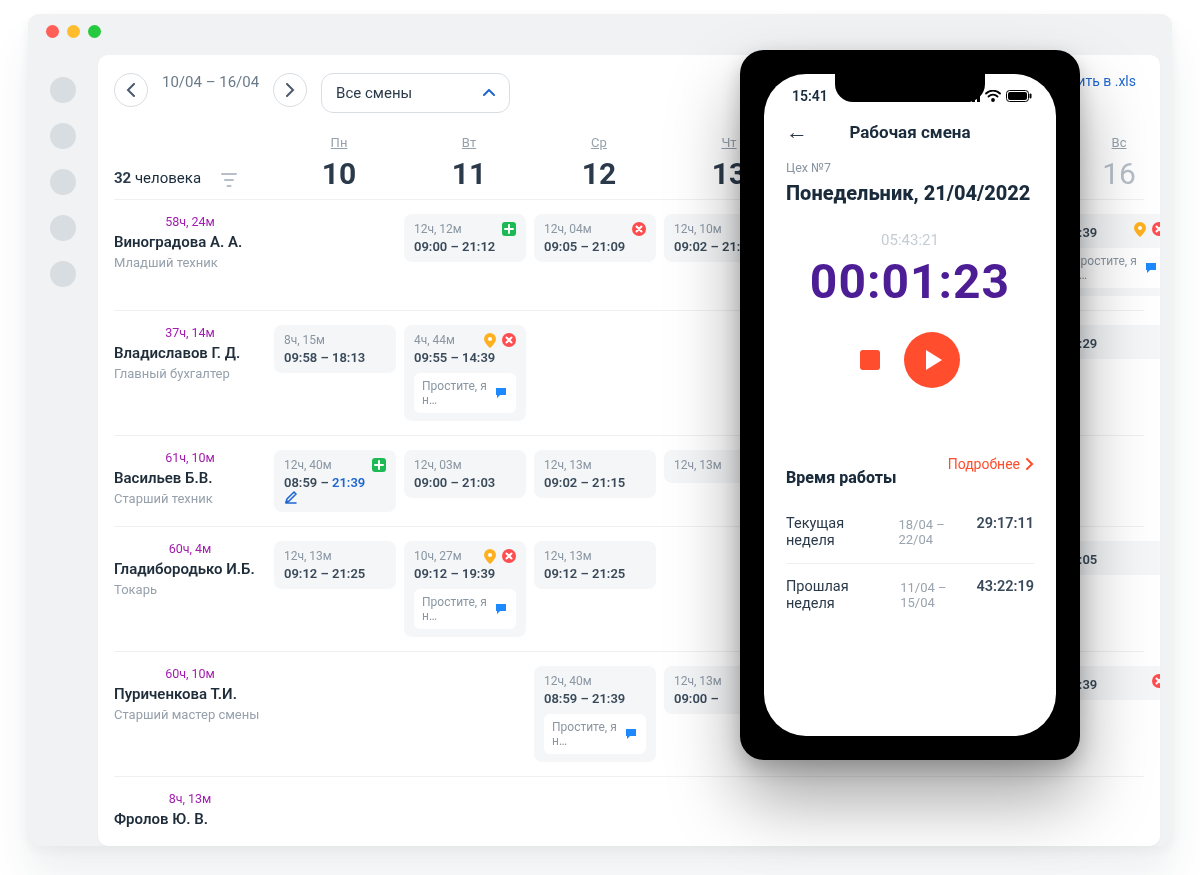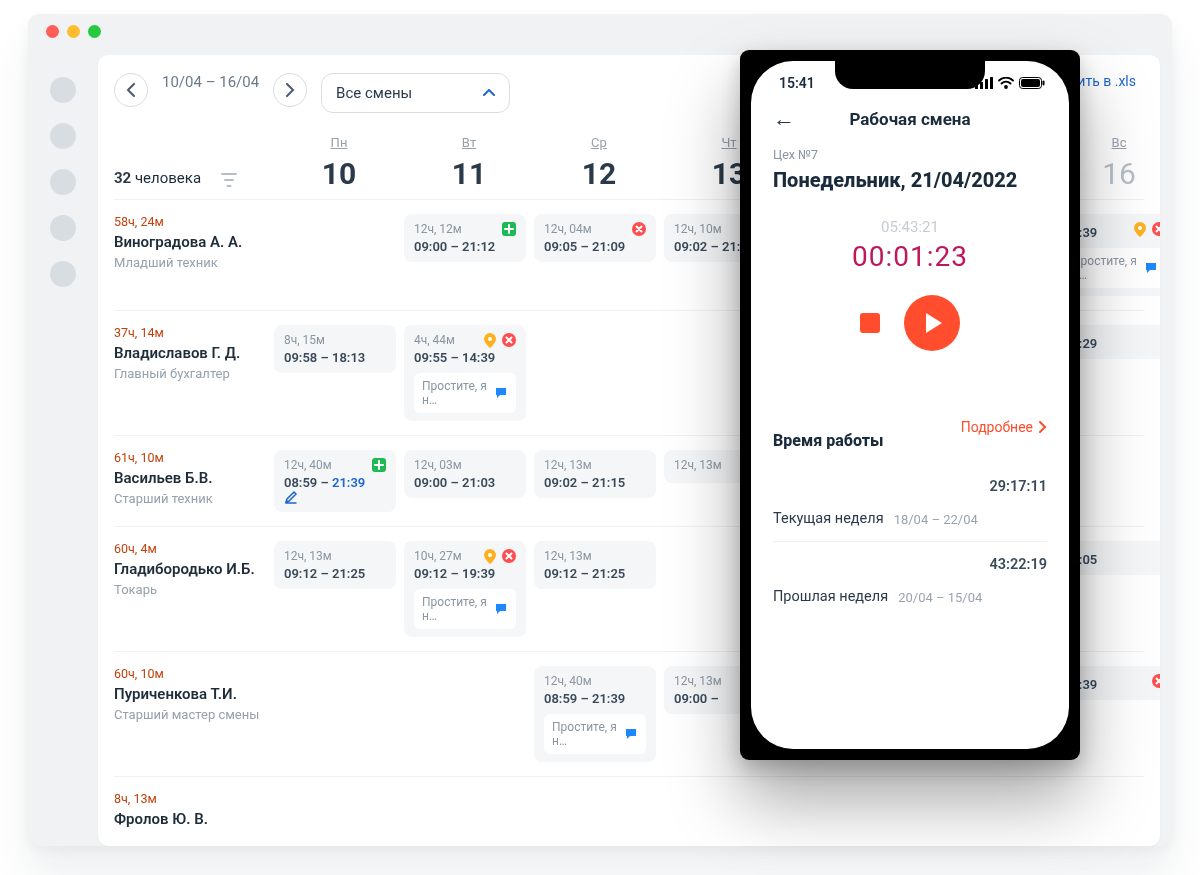--- a/index.html
+++ b/index.html
@@ -101,21 +101,21 @@
   
   .rows { margin-top:8px; }
   .row {
     border-top:1px solid #eef1f3;
     display:grid;
     grid-template-columns: 160px repeat(7, 130px);
     padding:14px 0 14px 0;
     gap:0;
   }
   .emp { padding-right:8px; }
-  .emp .hours { color:#c2410c; font-size:12.5px; margin-bottom:4px; }
+  .emp .hours { color:#a21caf; font-size:12.5px; margin-bottom:4px;text-align:center; }
   .emp .name  { font-size:15px; font-weight:600; color:#1f2d3a; margin-bottom:4px; }
   .emp .role  { color:#96a1ac; font-size:13px; }
 
   .cell { padding-right:8px; }
   .card {
     background:#f4f6f8; border-radius:8px; padding:8px 10px 8px 10px;
     font-size:12.5px; color:#3a4a5a; position:relative;
   }
   .card .dur { color:#8a96a2; font-size:12px; margin-bottom:3px; }
   .card .time { font-weight:600; font-size:13px; }
@@ -130,22 +130,22 @@
     color:#8a96a2; font-size:12px;
   }
   .note .bubble { color:#1e88ff; }
   .edit-ic { font-size:13px; color:#1e66d0;}
 
   
   .phone {
     position:absolute;
     top:50px; left:740px;
     width:340px; height:710px;
-    background:#000; border-radius:9px;
-    padding:11px;
+    background:#000; border-radius:24px;
+    padding:24px;
     box-shadow: 0 40px 70px rgba(0,0,0,.35), 0 8px 20px rgba(0,0,0,.2);
   }
   .phone-inner {
     width:100%; height:100%; background:#fff; border-radius:42px;
     overflow:hidden; position:relative;
   }
   .notch {
     position:absolute; top:0; left:50%; transform:translateX(-50%);
     width:150px; height:28px; background:#000; border-radius:0 0 18px 18px;
   }
@@ -158,37 +158,37 @@
   .navbar {
     display:flex; align-items:center; justify-content:center;
     position:relative; margin-top:18px; font-weight:700; font-size:17px;
   }
   .navbar .back { position:absolute; left:22px; font-size:22px; color:#2b3a4a; cursor:pointer; }
   .subhead { padding:18px 22px 0 22px; }
   .shop { color:#8a96a2; font-size:12.5px; margin-bottom:6px; }
   .daytitle { font-weight:800; font-size:20px; color:#1a2b3c; }
   .timer-area { text-align:center; margin-top:26px; }
   .timer-small { color:#c4ccd4; font-size:15px; margin-bottom:4px; }
-  .timer-big { color:#be185d; font-size:28px; font-weight:400; letter-spacing:1px;}
+  .timer-big { color:#4c1d95; font-size:48px; font-weight:700; letter-spacing:1px;}
   .controls { display:flex; gap:24px; justify-content:center; align-items:center; margin-top:22px; }
   .stop-btn { width:20px; height:20px; background:#ff4d2e; border-radius:3px; cursor:pointer;}
   .play-btn { width:56px; height:56px; border-radius:50%; background:#ff4d2e; display:flex; align-items:center; justify-content:center; cursor:pointer;}
   .play-btn::after{
     content:""; border-left:16px solid #fff; border-top:10px solid transparent; border-bottom:10px solid transparent; margin-left:4px;
   }
   .section {
     padding:18px 22px 0 22px; margin-top:34px;
   }
   .section-head { display:flex; justify-content:space-between; align-items:center;}
   .section-head h3 { font-size:16px; font-weight:800;margin-top:28px; }
   .more { color:#ff4d2e; font-size:14px; display:flex; align-items:center; gap:6px; cursor:pointer;}
   .wk-rows { margin-top:14px; }
   .wk-row { display:flex; justify-content:space-between; padding:14px 0; border-bottom:1px solid #eef1f3; font-size:14.5px;}
   .wk-row:last-child{ border-bottom:none;}
-  .wk-left { display:flex; gap:10px; align-items:flex-end;margin-top:32px;}
+  .wk-left { display:flex; gap:10px; align-items:center;}
   .wk-left .lbl { color:#2b3a4a; }
   .wk-left .rng { color:#9aa4ae; font-size:13px;}
   .wk-val { color:#3a4a5a; font-weight:600; }
 
   svg { display:block; }
 </style>
 </head>
 <body>
 
 <div class="window">
@@ -643,20 +643,20 @@
           <div class="wk-row">
             <span class="wk-left">
               <span class="lbl">Текущая неделя</span>
               <span class="rng">18/04 – 22/04</span>
             </span>
                  <span class="wk-val">29:17:11</span>
           </div>
           <div class="wk-row">
             <span class="wk-left">
               <span class="lbl">Прошлая неделя</span>
-              <span class="rng">20/04 – 15/04</span>
+              <span class="rng">11/04 – 15/04</span>
             </span>
                  <span class="wk-val">43:22:19</span>
           </div>
         </div>
     </div>
   </div>
 </div>
 
 </body></html>

